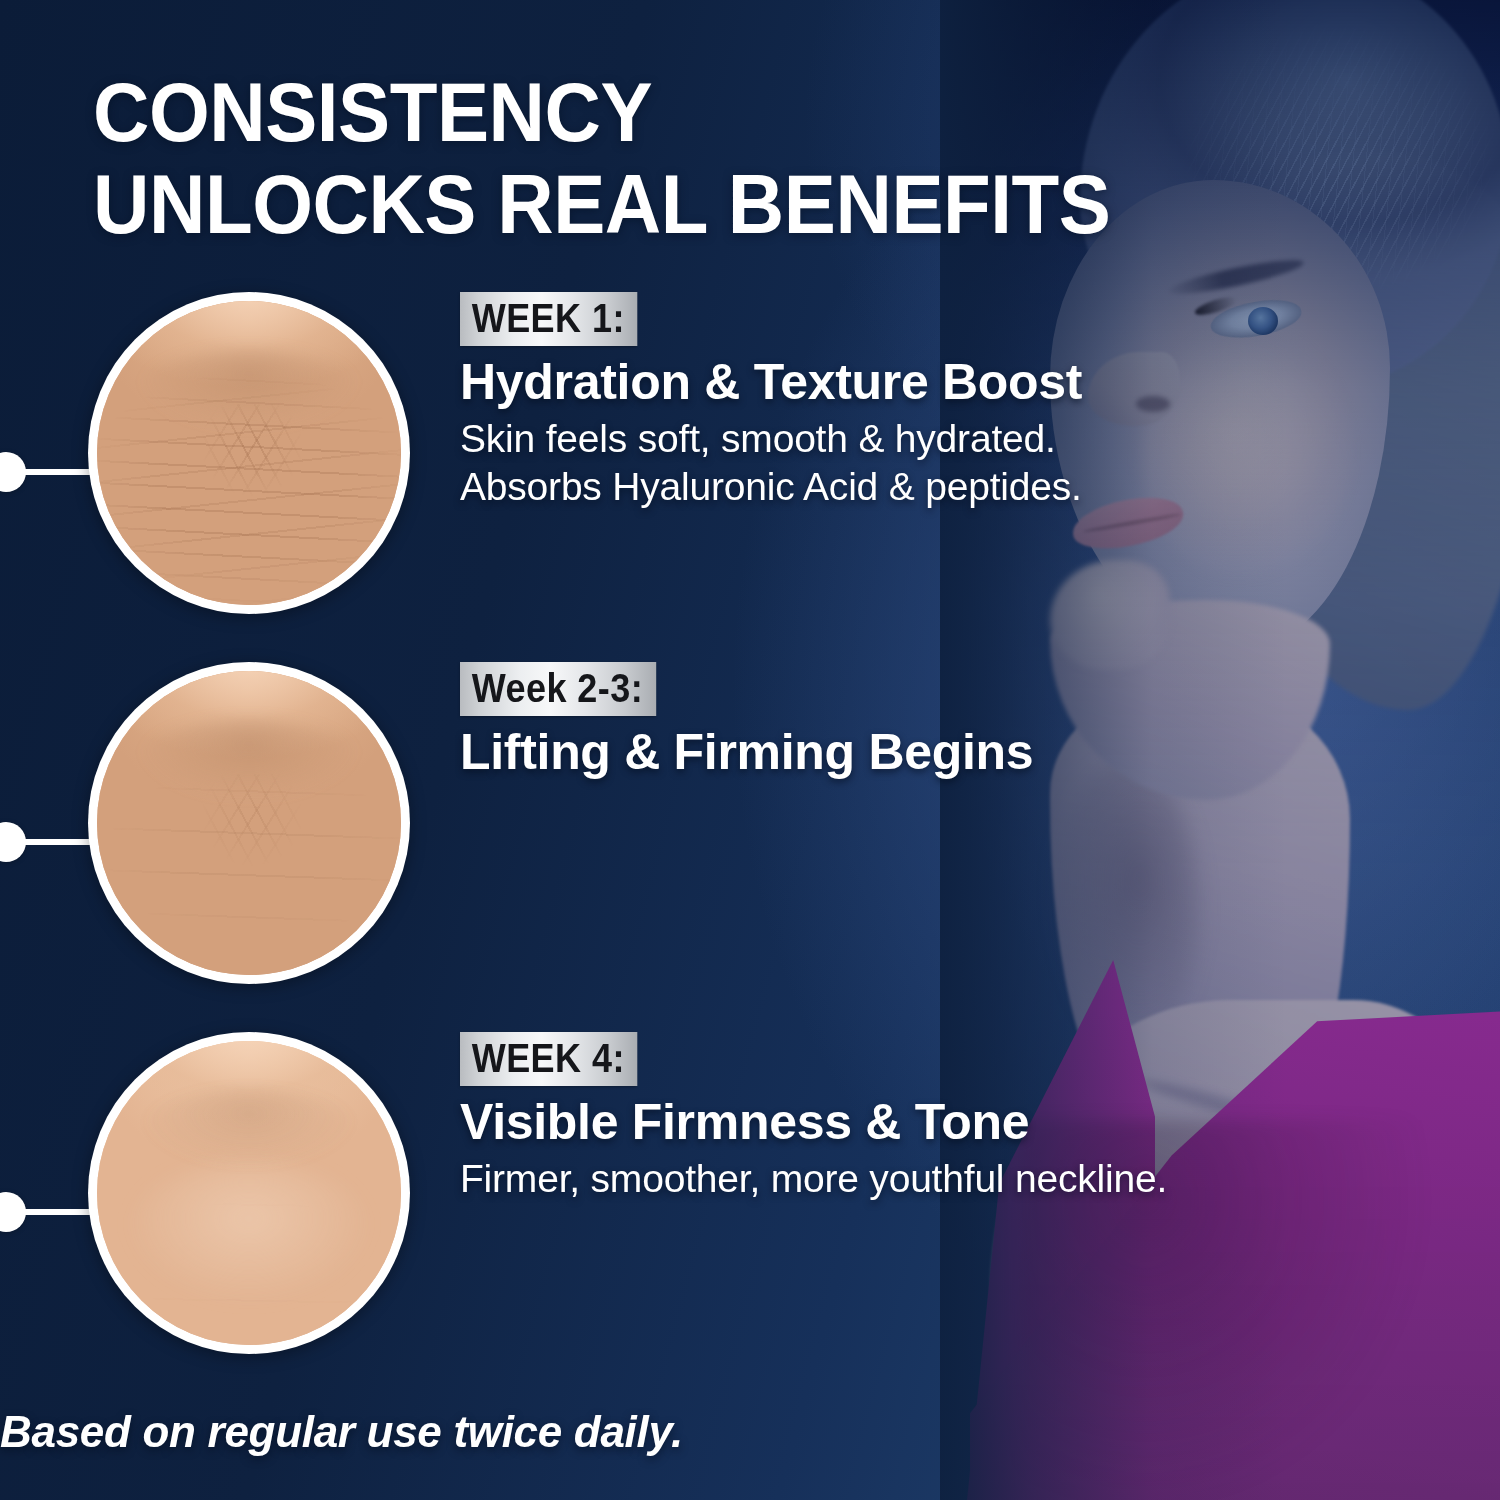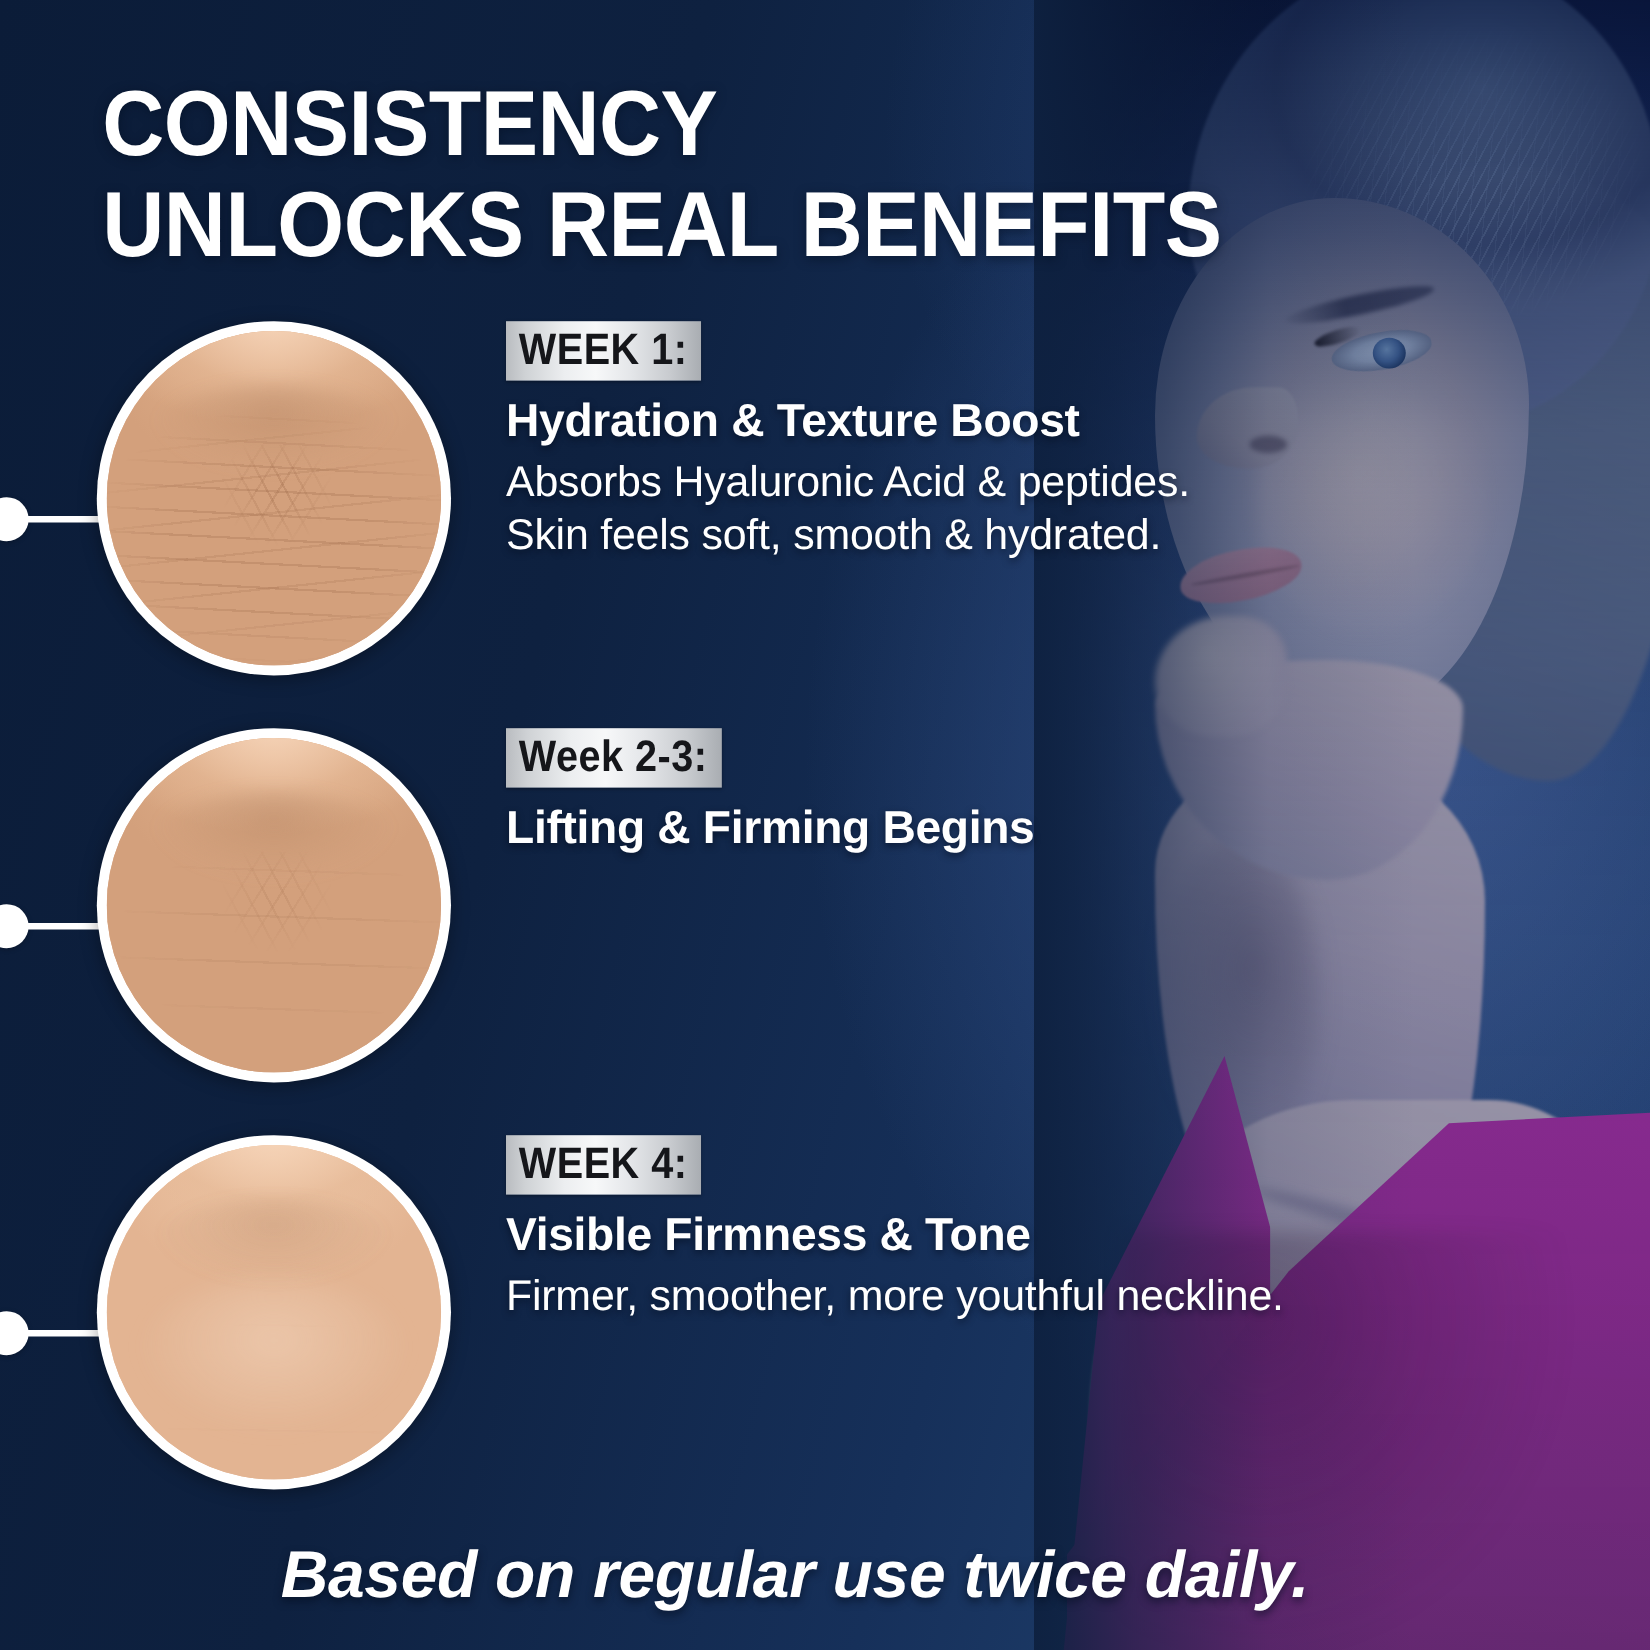--- a/index.html
+++ b/index.html
@@ -404,21 +404,21 @@
     transform-origin:left center;
     box-shadow:0 1px 3px rgba(0,0,0,.35);
     white-space:nowrap;
   }
 
   .step-title{
     margin-top:7px;
     color:#ffffff;
     font-family:"Liberation Sans", sans-serif;
     font-weight:700;
-    font-size:42px;
+    font-size:50px;
     line-height:58px;
     letter-spacing:-.3px;
     white-space:nowrap;
     text-shadow:0 3px 7px rgba(4,12,28,.62);
   }
 
   .step-desc{
     margin-top:4px;
     color:#ffffff;
     font-family:"Liberation Sans", sans-serif;
@@ -428,26 +428,26 @@
     letter-spacing:-.2px;
     text-shadow:0 3px 7px rgba(4,12,28,.62);
   }
   .step-desc .dl{ display:block; white-space:nowrap; }
 
   
   .footnote{
     position:absolute;
     left:0; top:1406px;
     width:1190px;
-    text-align:right;
+    text-align:left;
     color:#ffffff;
     font-family:"Liberation Sans", sans-serif;
     font-style:italic;
     font-weight:700;
-    font-size:60px;
+    font-size:44px;
     line-height:52px;
     letter-spacing:-.3px;
     text-shadow:0 3px 8px rgba(4,12,28,.6);
   }
 </style>
 </head>
 <body>
 
 <div class="canvas">
 
@@ -502,22 +502,22 @@
           <div class="skin-chinshadow"></div>
           <div class="wr-heavy"></div>
           <div class="wr-v"></div>
         </div>
       </div>
 
       <div class="step-text">
         <div class="week-badge">WEEK 1:</div>
         <div class="step-title">Hydration &amp; Texture Boost</div>
         <div class="step-desc">
+          <span class="dl">Skin feels soft, smooth &amp; hydrated.</span>
           <span class="dl">Absorbs Hyaluronic Acid &amp; peptides.</span>
-          <span class="dl">Skin feels soft, smooth &amp; hydrated.</span>
         </div>
       </div>
     </div>
 
     <div class="step step-2">
       <div class="connector">
         <div class="conn-dot"></div>
         <div class="conn-line"></div>
       </div>
 

